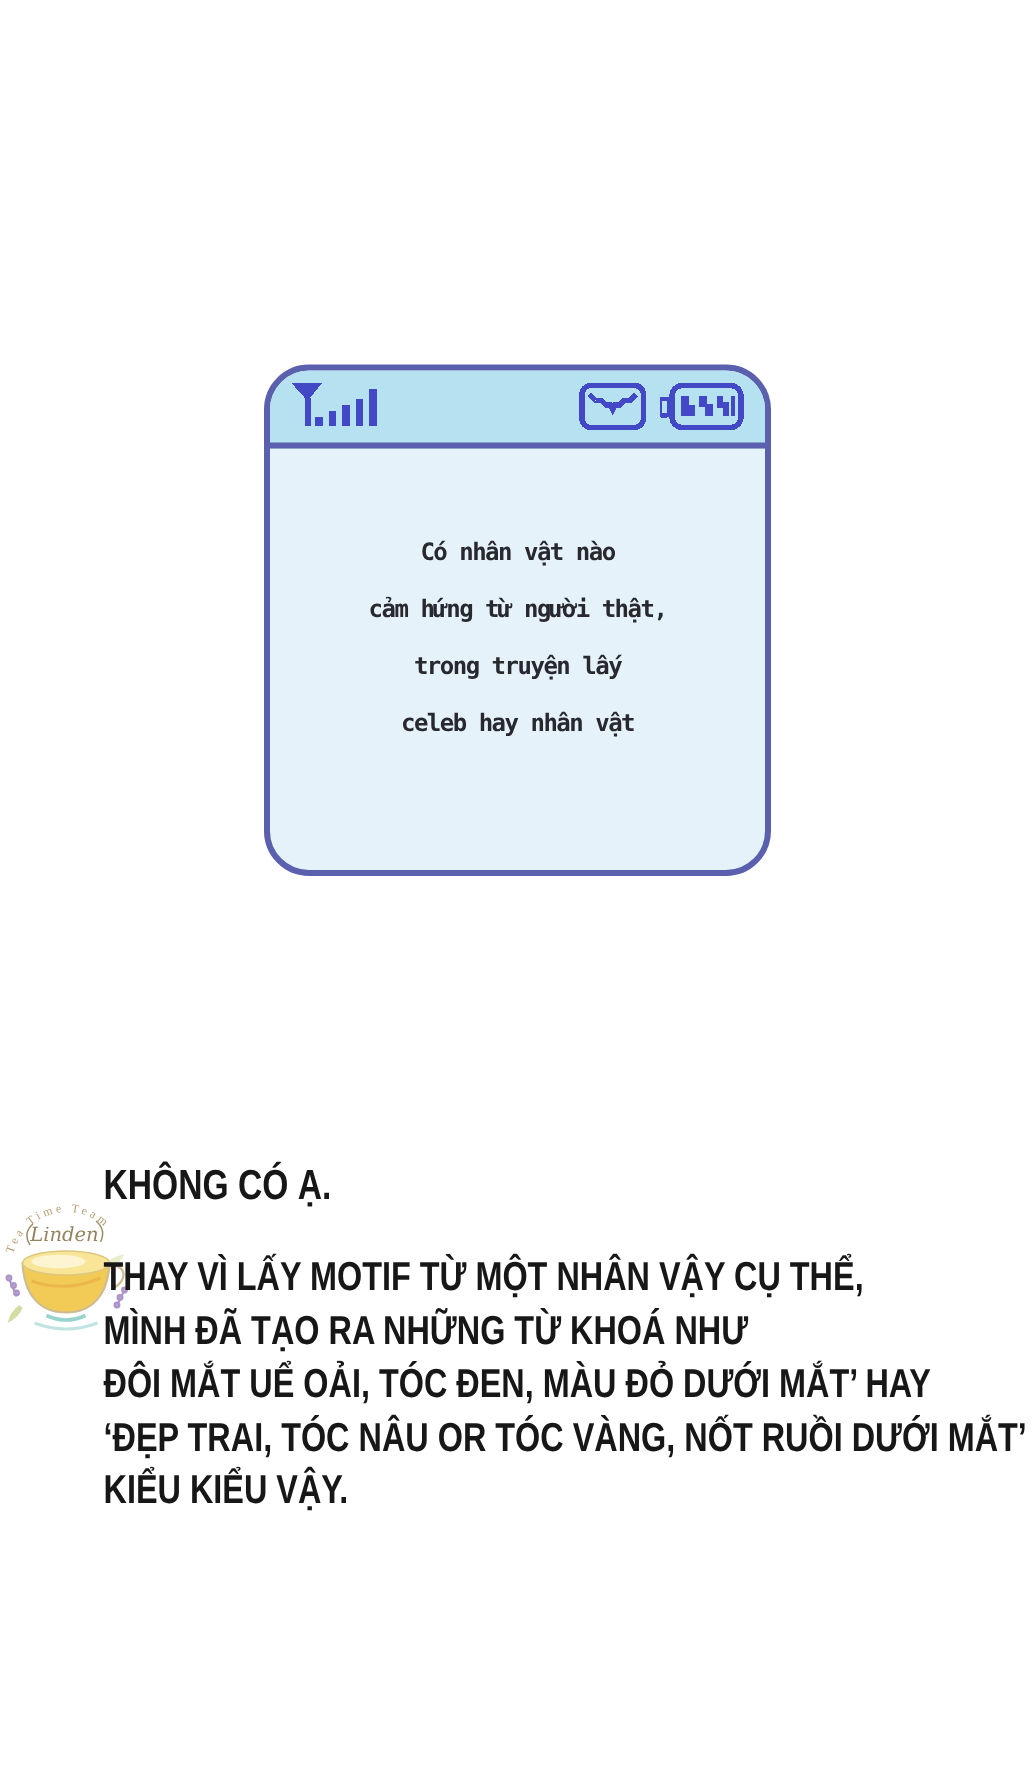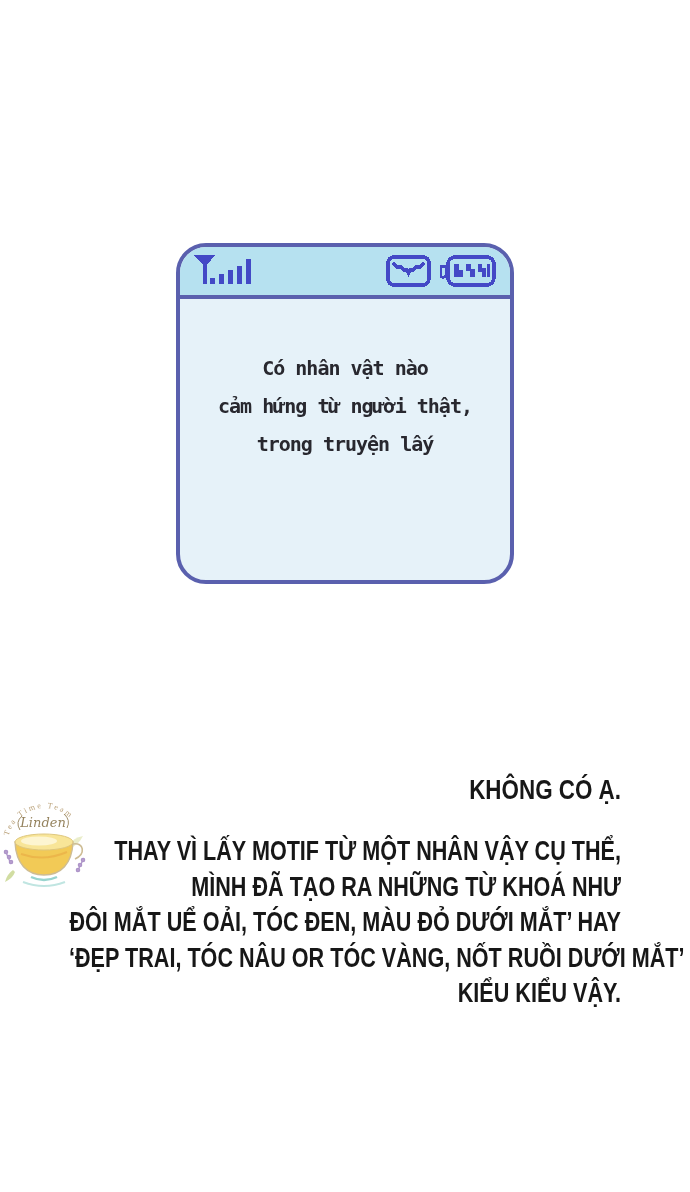--- a/index.html
+++ b/index.html
@@ -27,31 +27,31 @@
     padding:0 14px 0 14px;
   }
   .status-right { display:flex; align-items:center; gap:9px; }
   .status-icon { display:block; color:var(--icon-color); }
 
   .bubble-body {
     padding-top:50px;
     text-align:center;
     font-family:"DejaVu Sans Mono", monospace;
     font-weight:bold;
-    font-size:20px;
+    font-size:16px;
     letter-spacing:-1px;
     line-height:38px;
     color:var(--message-text-color);
   }
   .msg-line { white-space:nowrap; }
 
   
   .answer {
     position:absolute; top:774px; left:0; width:690px;
-    text-align:right;
+    text-align:left;
     color:var(--answer-text-color);
     font-weight:bold;
   }
   .answer-heading {
     font-size:28px;
     letter-spacing:0px;
     transform:scaleX(0.80);
     transform-origin:50% 50%;
     margin-bottom:28px;
     white-space:nowrap;
@@ -105,20 +105,21 @@
           <rect fill="currentColor" x="42" y="13" width="4" height="9"></rect>
           <rect fill="currentColor" x="47" y="9" width="3" height="13"></rect>
         </svg>
       </div>
     </div>
 
     <div class="bubble-body">
       <div class="msg-line">Có nhân vật nào</div>
       <div class="msg-line">cảm hứng từ người thật,</div>
       <div class="msg-line">trong truyện lấy</div>
+      <div class="msg-line">celeb hay nhân vật</div>
     </div>
   </div>
 
   <svg class="watermark" viewBox="0 0 86 106">
     <defs>
       <path id="wm-arc" d="M7,48 A37,37 0 0 1 79,42" fill="none"></path>
     </defs>
     <text font-family="Liberation Serif, serif" font-size="8" letter-spacing="2.2" fill="#b59a6e">
       <textPath href="#wm-arc" startOffset="4">Tea Time Team</textPath>
     </text>

